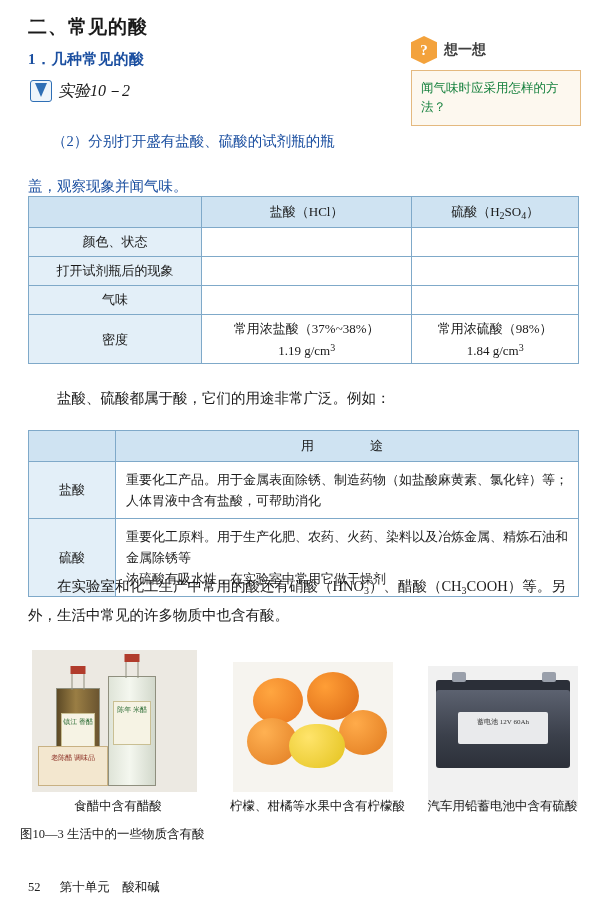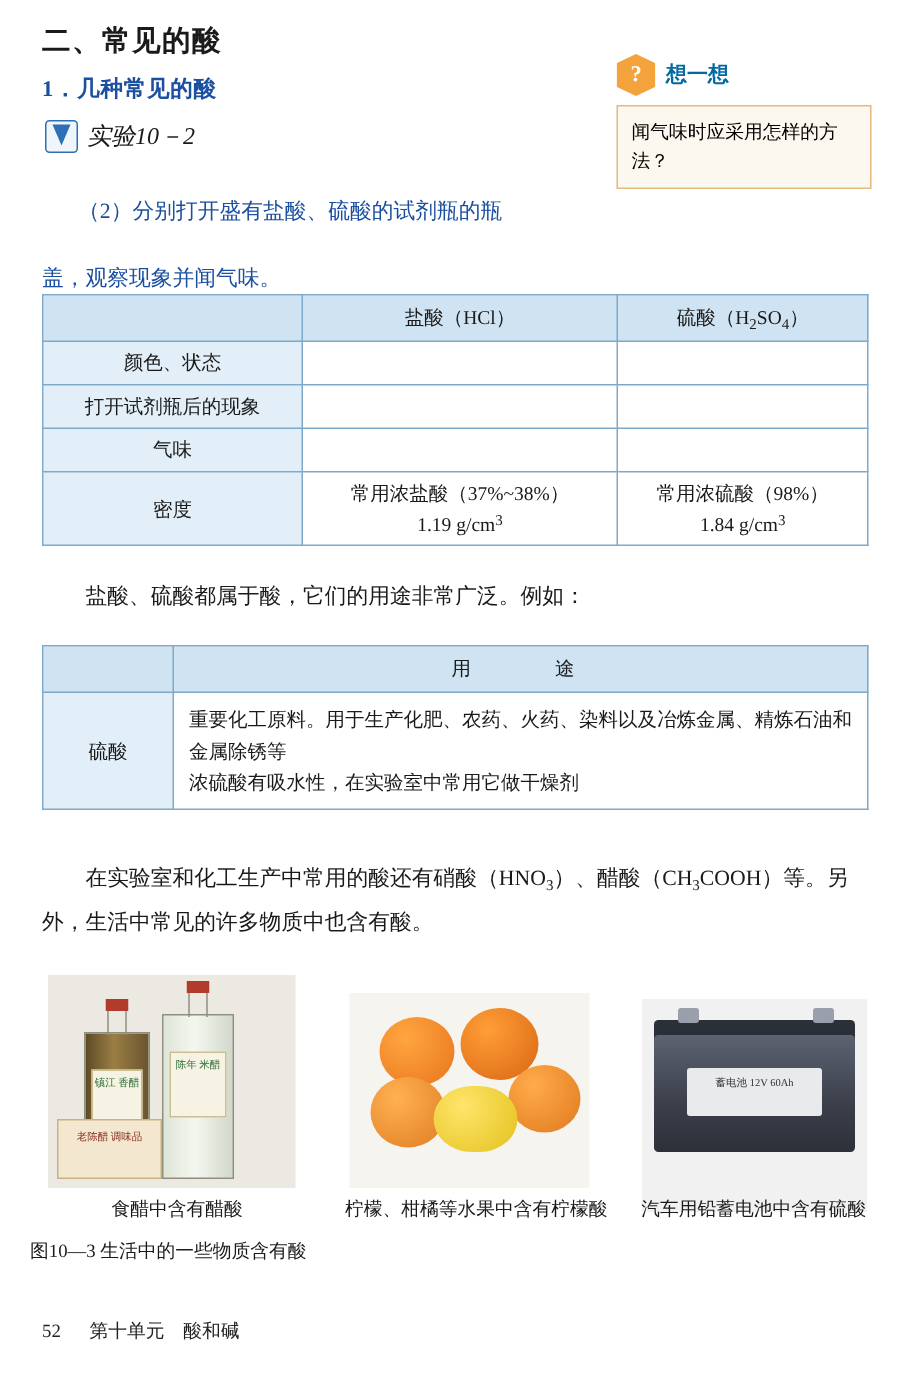--- a/index.html
+++ b/index.html
@@ -101,29 +101,29 @@
     display: flex;
     align-items: center;
     justify-content: center;
     color: #ffffff;
     font-weight: bold;
     font-size: 15px;
   }
   .think-label {
     font-size: 14px;
     font-weight: bold;
-    color: #0369a1;
+    color: #404040;
   }
   .think-body {
     border: 1px solid #e4b97f;
     background: #fdf8ef;
     padding: 8px 9px;
     font-size: 12.5px;
     line-height: 19px;
-    color: #000000;
+    color: #15803d;
   }
   
   table {
     border-collapse: collapse;
     position: absolute;
     font-size: 13px;
   }
   .t1 {
     left: 28px;
     top: 196px;
@@ -396,20 +396,24 @@
   <div class="para p-mid">盐酸、硫酸都属于酸，它们的用途非常广泛。例如：</div>
 
   <table class="t2">
     <thead>
       <tr>
         <th style="width:84px;background:#cfe3f2;"></th>
         <th>用　　途</th>
       </tr>
     </thead>
     <tbody>
+      <tr>
+        <td class="rowlabel">盐酸</td>
+        <td class="rowtext">重要化工产品。用于金属表面除锈、制造药物（如盐酸麻黄素、氯化锌）等；人体胃液中含有盐酸，可帮助消化</td>
+      </tr>
       <tr>
         <td class="rowlabel">硫酸</td>
         <td class="rowtext">
           <div>重要化工原料。用于生产化肥、农药、火药、染料以及冶炼金属、精炼石油和金属除锈等</div>
           <div>浓硫酸有吸水性，在实验室中常用它做干燥剂</div>
         </td>
       </tr>
     </tbody>
   </table>
 

